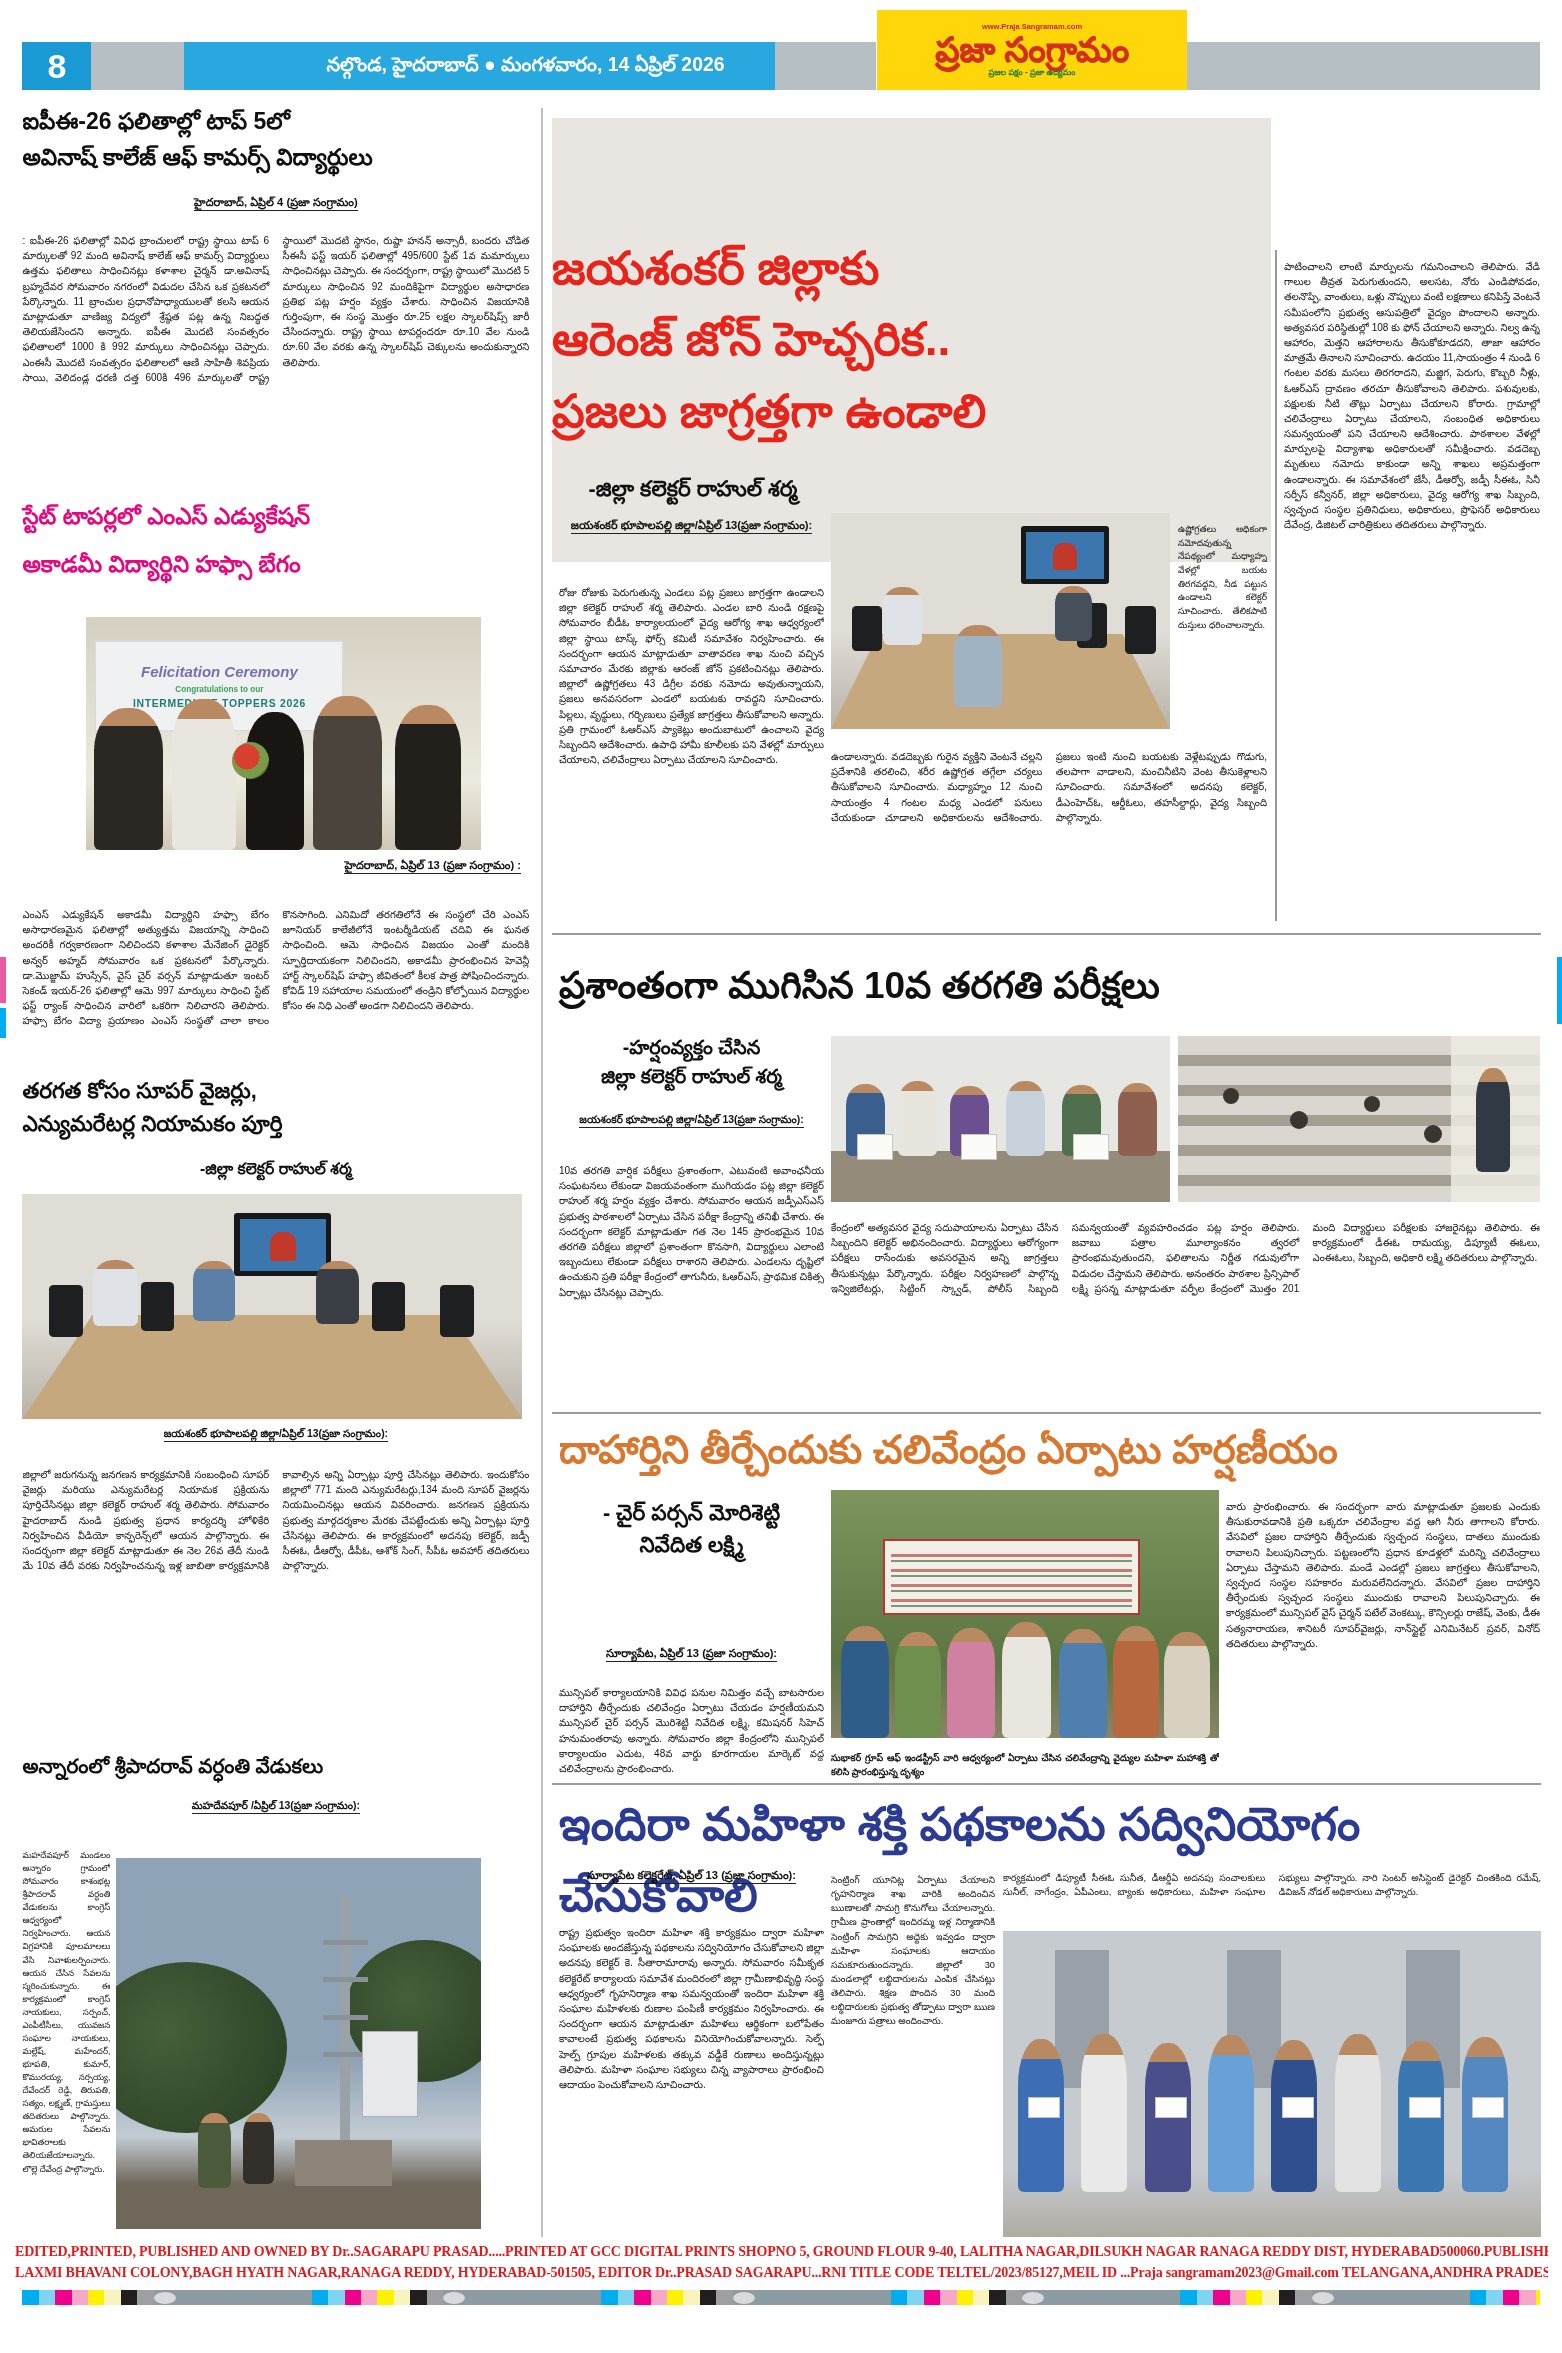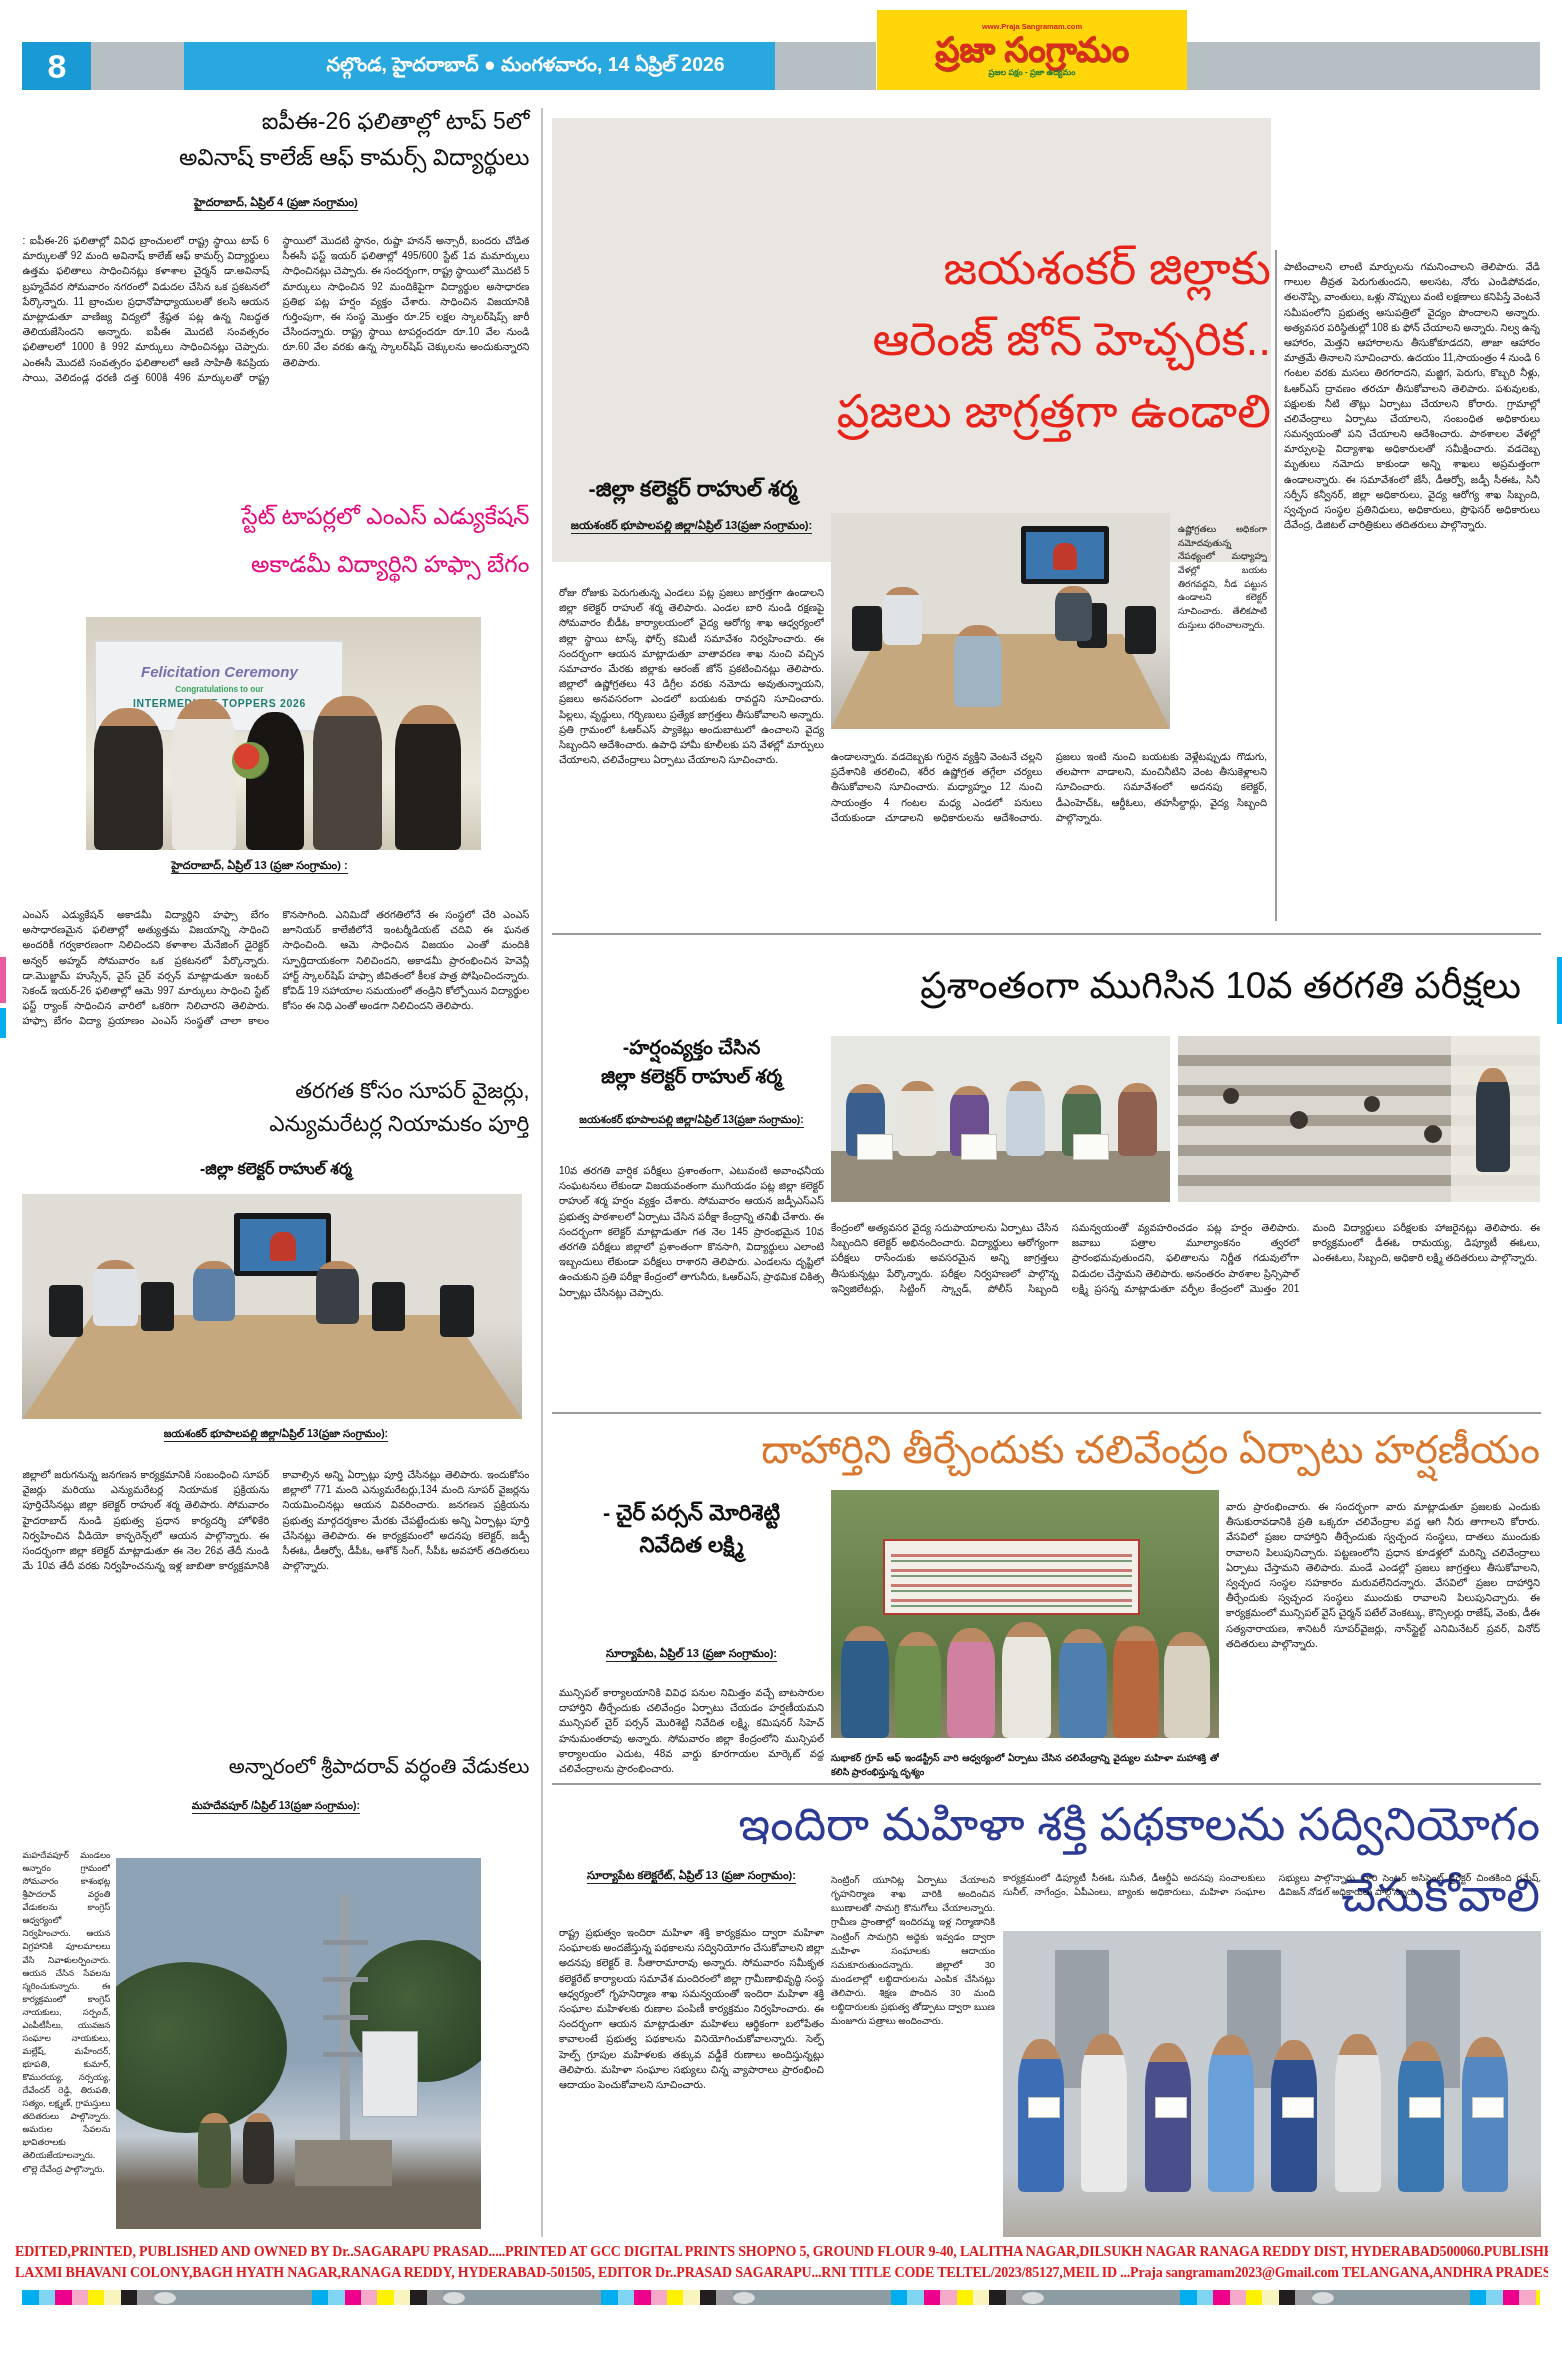--- a/index.html
+++ b/index.html
@@ -10,21 +10,21 @@
   .hdr-seg{position:absolute;top:42px;height:48px;}
   .pageno{background:#199ad4;color:#fff;font-size:34px;font-weight:bold;display:flex;align-items:center;justify-content:center;}
   .graseg{background:#b5bfc4;}
   .datebar{background:#29a8e0;color:#fff;font-weight:bold;font-size:19.4px;display:flex;align-items:center;justify-content:center;}
   .masthead{position:absolute;left:877px;top:10.4px;width:310px;height:80px;background:#ffd60a;
             display:flex;flex-direction:column;align-items:center;justify-content:center;}
   .mh-url{font-size:7.5px;color:#c22;font-weight:bold;}
   .mh-title{font-size:34px;font-weight:bold;color:#d92c1f;line-height:1.1;text-shadow:0.7px 0.7px 0 #a51;}
   .mh-tag{font-size:8.2px;color:#1c7a37;font-weight:bold;}
   
-  .headline{font-weight:normal;text-align:right;line-height:1.55;}
+  .headline{font-weight:bold;text-align:left;line-height:1.55;}
   .hl-black{color:#101010;}
   .hl-mag{color:#e5087e;}
   .hl-red{color:#e8231a;}
   .hl-org{color:#d9772f;}
   .hl-blue{color:#2b3a92;}
   .dateline{font-weight:bold;text-align:center;font-size:11.2px;line-height:1.6;}
   .dateline .dl{border-bottom:1.5px solid #222;padding-bottom:2.2px;}
   .byline{font-weight:bold;text-align:center;line-height:1.5;color:#111;}
   .body-txt{font-size:10px;line-height:1.52;text-align:justify;overflow:hidden;word-break:break-word;margin-top:9px;}
   .cols2{column-count:2;column-gap:13.4px;}
@@ -112,21 +112,21 @@
       <div class="bn2">Congratulations to our</div>
       <div class="bn3">INTERMEDIATE TOPPERS 2026</div>
     </div>
     <i class="psn" style="left:7.5px;bottom:0;width:69px;height:142px;--s:#2b2723;"></i>
     <i class="psn" style="left:86px;bottom:0;width:64px;height:151px;--s:#e9e6df;"></i>
     <i class="psn" style="left:160px;bottom:0;width:58px;height:138px;--h:#181512;--s:#181512;"></i>
     <i class="psn" style="left:227px;bottom:0;width:69px;height:154px;--s:#4a443c;"></i>
     <i class="psn" style="left:309px;bottom:0;width:66px;height:145px;--s:#23201c;"></i>
     <span class="bouquet" style="left:146px;top:125px;width:37px;height:37px;"></span>
   </div>
-  <div class="abs dateline" style="left:6px;top:857px;width:507px;"><span class="dl">హైదరాబాద్, ఏప్రిల్ 13 (ప్రజా సంగ్రామం) :</span></div>
+  <div class="abs dateline" style="left:14px;top:857px;width:507px;text-align:right;"><span class="dl">హైదరాబాద్, ఏప్రిల్ 13 (ప్రజా సంగ్రామం) :</span></div>
   <div class="abs body-txt cols2" style="left:22.4px;top:898px;width:507px;height:168px;">ఎంఎస్ ఎడ్యుకేషన్ అకాడమీ విద్యార్థిని హఫ్సా బేగం అసాధారణమైన ఫలితాల్లో అత్యుత్తమ విజయాన్ని సాధించి అందరికీ గర్వకారణంగా నిలిచిందని కళాశాల మేనేజింగ్ డైరెక్టర్ అన్వర్ అహ్మద్ సోమవారం ఒక ప్రకటనలో పేర్కొన్నారు. డా.మొజ్జామ్ హుస్సేన్, వైస్ చైర్ వర్సన్ మాట్లాడుతూ ఇంటర్ సెకండ్ ఇయర్-26 ఫలితాల్లో ఆమె 997 మార్కులు సాధించి స్టేట్ ఫస్ట్ ర్యాంక్ సాధించిన వారిలో ఒకరిగా నిలిచారని తెలిపారు. హఫ్సా బేగం విద్యా ప్రయాణం ఎంఎస్ సంస్థతో చాలా కాలం కొనసాగింది. ఎనిమిదో తరగతిలోనే ఈ సంస్థలో చేరి ఎంఎస్ జూనియర్ కాలేజీలోనే ఇంటర్మీడియట్ చదివి ఈ ఘనత సాధించింది. ఆమె సాధించిన విజయం ఎంతో మందికి స్ఫూర్తిదాయకంగా నిలిచిందని, అకాడమీ ప్రారంభించిన హెవెన్లీ హార్ట్ స్కాలర్‌షిప్ హఫ్సా జీవితంలో కీలక పాత్ర పోషించిందన్నారు. కోవిడ్ 19 సహాయాల సమయంలో తండ్రిని కోల్పోయిన విద్యార్థుల కోసం ఈ నిధి ఎంతో అండగా నిలిచిందని తెలిపారు.</div>
 
   <div class="abs headline hl-black" style="left:22.4px;top:1074px;width:507px;font-size:21.6px;">
     <div>తరగత కోసం సూపర్ వైజర్లు,</div>
     <div>ఎన్యుమరేటర్ల నియామకం పూర్తి</div>
   </div>
   <div class="abs byline" style="left:22.4px;top:1157px;width:507px;font-size:15.7px;">-జిల్లా కలెక్టర్ రాహుల్ శర్మ</div>
   <div class="photo ph-room" style="left:22.4px;top:1194px;width:500px;height:225px;">
     <div class="tv" style="left:212px;top:19.4px;width:97px;height:63px;">
         <div class="scr">

